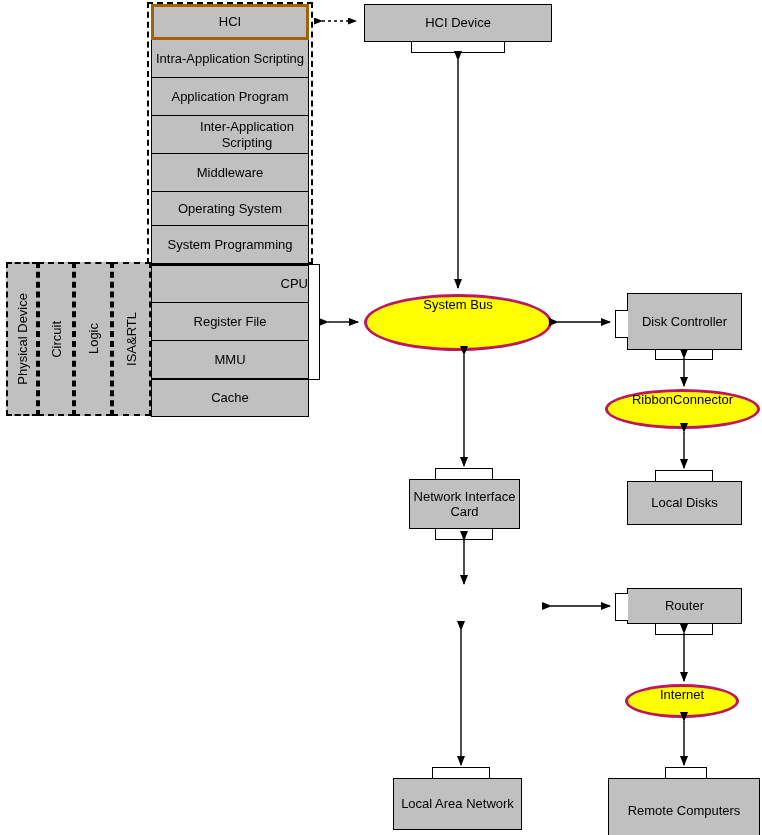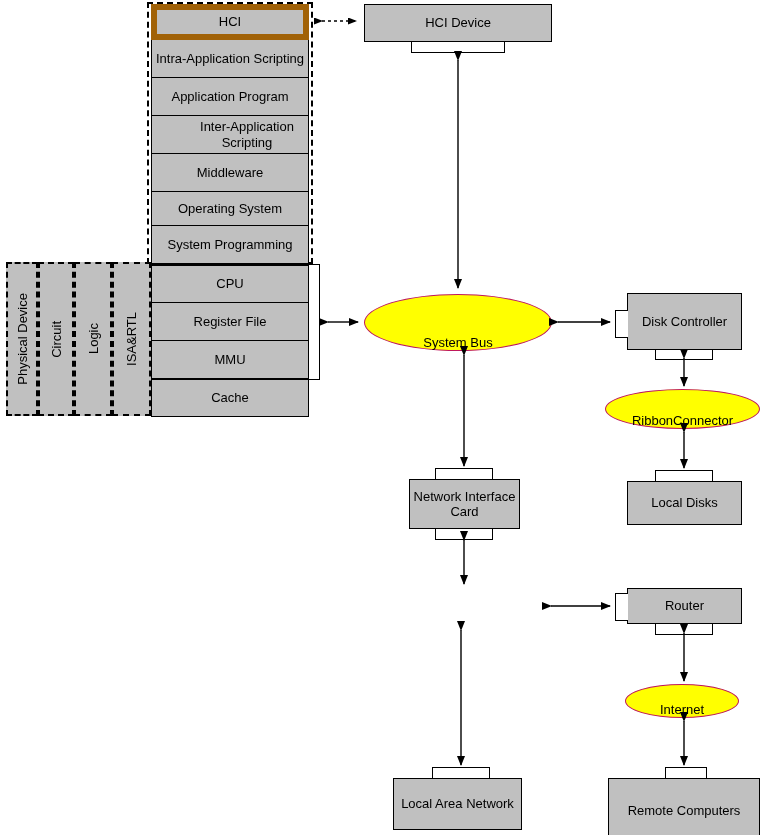--- a/index.html
+++ b/index.html
@@ -24,42 +24,42 @@
   
   .dashframe{position:absolute;box-sizing:border-box;
              border:2px dashed #000;background:transparent;pointer-events:none;}
 
   
   .solidframe{position:absolute;box-sizing:border-box;border:1px solid #000;
               background:transparent;pointer-events:none;}
 
   
   .ell{position:absolute;box-sizing:border-box;background:#ffff00;
-       border:1px solid #be185d;border-radius:50%;display:flex;
-       align-items:flex-end;justify-content:center;font-size:13px;color:#000;
+       border:3px solid #be185d;border-radius:50%;display:flex;
+       align-items:flex-start;justify-content:center;font-size:13px;color:#000;
        white-space:nowrap;}
 
   
   .tab{position:absolute;box-sizing:border-box;background:#ffffff;
        border:1px solid #000;}
   .tab.h{border-top:none;}
   .tab.ht{border-bottom:none;}
   .tab.vl{border-right:none;}
 
   svg.wires{position:absolute;left:0;top:0;width:762px;height:835px;
             pointer-events:none;}
 </style>
 </head>
 <body>
 
 <div id="stage">
 
   <div class="dashframe" style="left:147px;top:2px;width:166px;height:262px;"></div>
 
-  <div class="box" style="left:151px;top:4px;width:158px;height:36px;border:6px solid #a16207;">
+  <div class="box" style="left:151px;top:4px;width:158px;height:36px;border:3px solid #a16207;">
     <span>HCI</span>
   </div>
   <div class="box nb-top" style="left:151px;top:40px;width:158px;height:38px;">
     <span>Intra-Application Scripting</span>
   </div>
   <div class="box nb-top" style="left:151px;top:78px;width:158px;height:38px;">
     <span>Application Program</span>
   </div>
   <div class="box nb-top" style="left:151px;top:116px;width:158px;height:38px;padding-left:34px;">
     <span>Inter-Application Scripting</span>
@@ -80,21 +80,21 @@
   <div class="vcol" style="left:38px;top:262px;width:36px;height:154px;">
     <span>Circuit</span>
   </div>
   <div class="vcol" style="left:74px;top:262px;width:38px;height:154px;">
     <span>Logic</span>
   </div>
   <div class="vcol" style="left:112px;top:262px;width:39px;height:154px;">
     <span>ISA&amp;RTL</span>
   </div>
 
-  <div class="box" style="left:151px;top:265px;width:158px;height:38px;">
+  <div class="box" style="left:151px;top:265px;width:158px;height:38px;justify-content:flex-end;">
     <span>CPU</span>
   </div>
   <div class="box nb-top" style="left:151px;top:303px;width:158px;height:38px;">
     <span>Register File</span>
   </div>
   <div class="box nb-top" style="left:151px;top:341px;width:158px;height:38px;">
     <span>MMU</span>
   </div>
   <div class="box nb-top" style="left:151px;top:379px;width:158px;height:38px;">
     <span>Cache</span>

